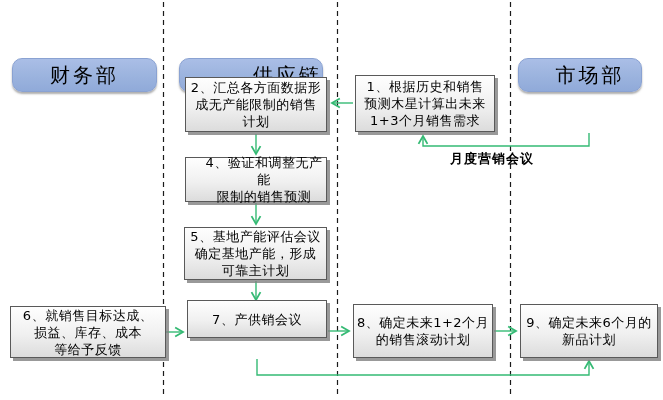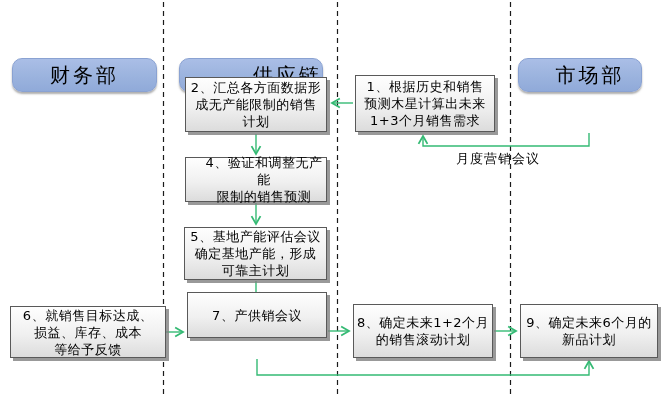--- a/index.html
+++ b/index.html
@@ -21,21 +21,21 @@
   .pbox{
     position:absolute;box-sizing:border-box;
     background:linear-gradient(180deg,#fefefe 0%,#f0f0f0 55%,#dcdcdc 100%);
     border:1px solid #595959;
     box-shadow:3px 3px 0 rgba(128,128,128,.8);
     display:flex;align-items:center;justify-content:center;
     text-align:center;font-size:13px;line-height:17px;
     white-space:pre-line;letter-spacing:.5px;
   }
   .edge-label{
-    position:absolute;font-size:13px;letter-spacing:1px;text-align:center;
+    position:absolute;font-size:13px;letter-spacing:1px;font-weight:bold;
   }
 </style>
 </head>
 <body>
 
 <div class="canvas">
 
   <svg class="svg-layer" width="663" height="400" viewBox="0 0 663 400" xmlns="http://www.w3.org/2000/svg">
     <defs>
       <marker id="arrow" viewBox="0 0 10 10" refX="8.5" refY="5" markerWidth="8" markerHeight="8" orient="auto">
@@ -75,21 +75,21 @@
 成无产能限制的销售
 计划</div>
   <div class="pbox" style="left:185px;top:157px;width:142px;height:45px;padding-left:16px;">4、验证和调整无产能
 限制的销售预测</div>
   <div class="pbox" style="left:184px;top:227px;width:143px;height:53px;">5、基地产能评估会议
 确定基地产能，形成
 可靠主计划</div>
   <div class="pbox" style="left:10px;top:306px;width:156px;height:52px;">6、就销售目标达成、
 损益、库存、成本
 等给予反馈</div>
-  <div class="pbox" style="left:187px;top:292px;width:140px;height:46px;">7、产供销会议</div>
+  <div class="pbox" style="left:187px;top:300px;width:140px;height:38px;">7、产供销会议</div>
   <div class="pbox" style="left:353px;top:304px;width:140px;height:54px;">8、确定未来1+2个月
 的销售滚动计划</div>
   <div class="pbox" style="left:520px;top:304px;width:138px;height:54px;">9、确定未来6个月的
 新品计划</div>
 
   <div class="edge-label" style="left:450px;top:150px;width:96px;">月度营销会议</div>
 
 </div>
 
 </body></html>

